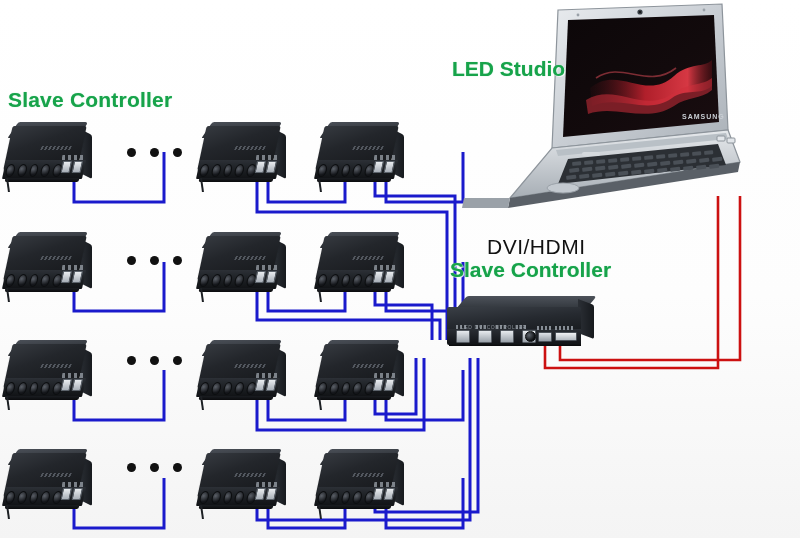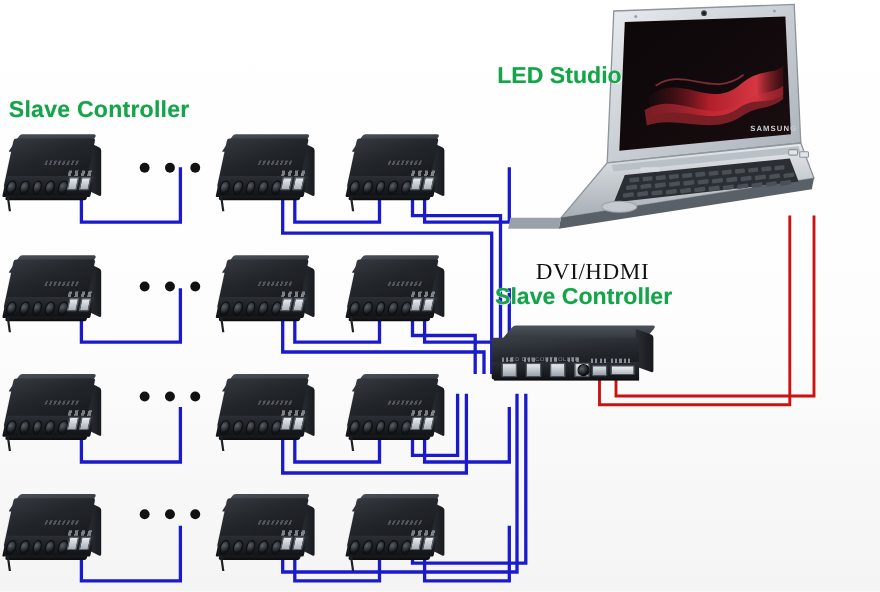--- a/index.html
+++ b/index.html
@@ -15,21 +15,21 @@
     background:linear-gradient(180deg,#ffffff 0%,#fdfdfd 55%,#f4f4f4 100%);}
 
   
   .label{position:absolute;white-space:nowrap;text-align:center;}
   .lbl-green{
     color:#17a34a;font-weight:bold;
     font-family:"Liberation Sans", sans-serif;
     text-shadow:0 0 1px #8fd9ae, 1px 1px 0 rgba(255,255,255,.8);
   }
   .lbl-serif{
-    color:#111;font-family:Liberation Serif, serif;
+    color:#111;font-family:Liberation Sans, sans-serif;
   }
   #lbl-slave{left:8px;top:88px;font-size:21px;letter-spacing:.2px;}
   #lbl-ledstudio{left:452px;top:57px;font-size:21px;}
   #lbl-dvi{left:487px;top:235px;font-size:21px;letter-spacing:.5px;}
   #lbl-master{left:450px;top:258px;font-size:21px;}
 
   
   .wires{position:absolute;left:0;top:0;width:800px;height:538px;}
 
   

